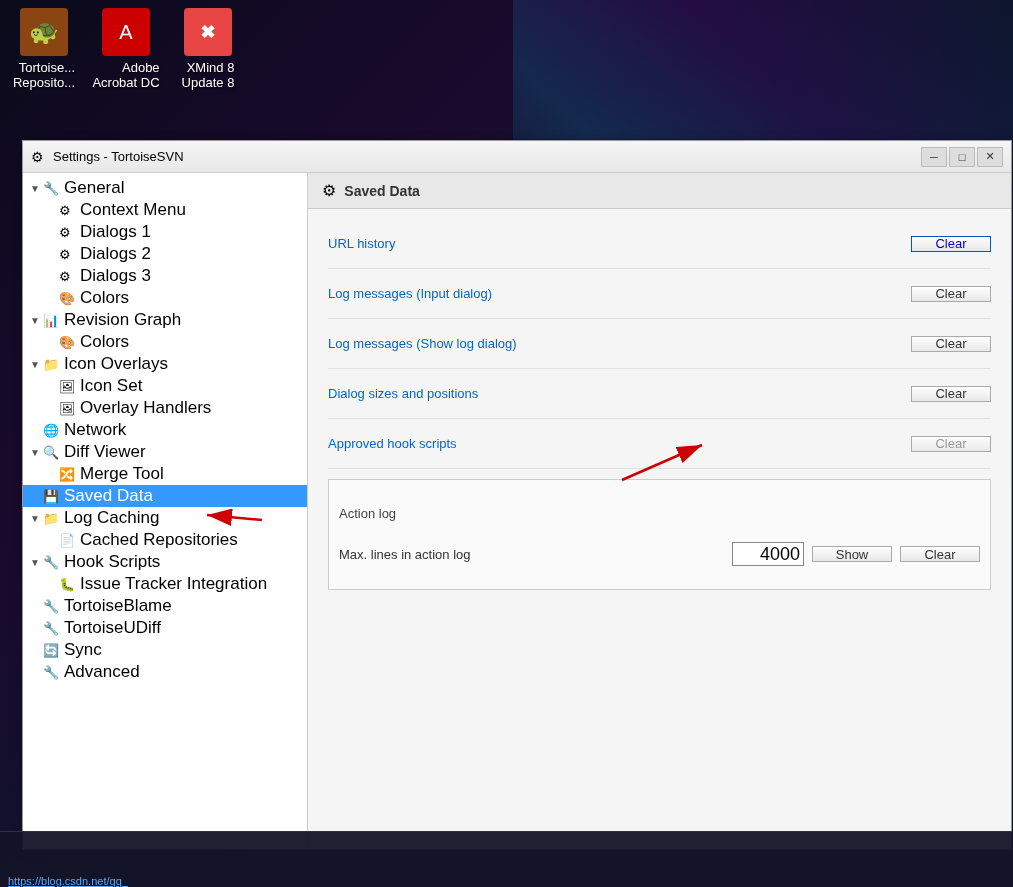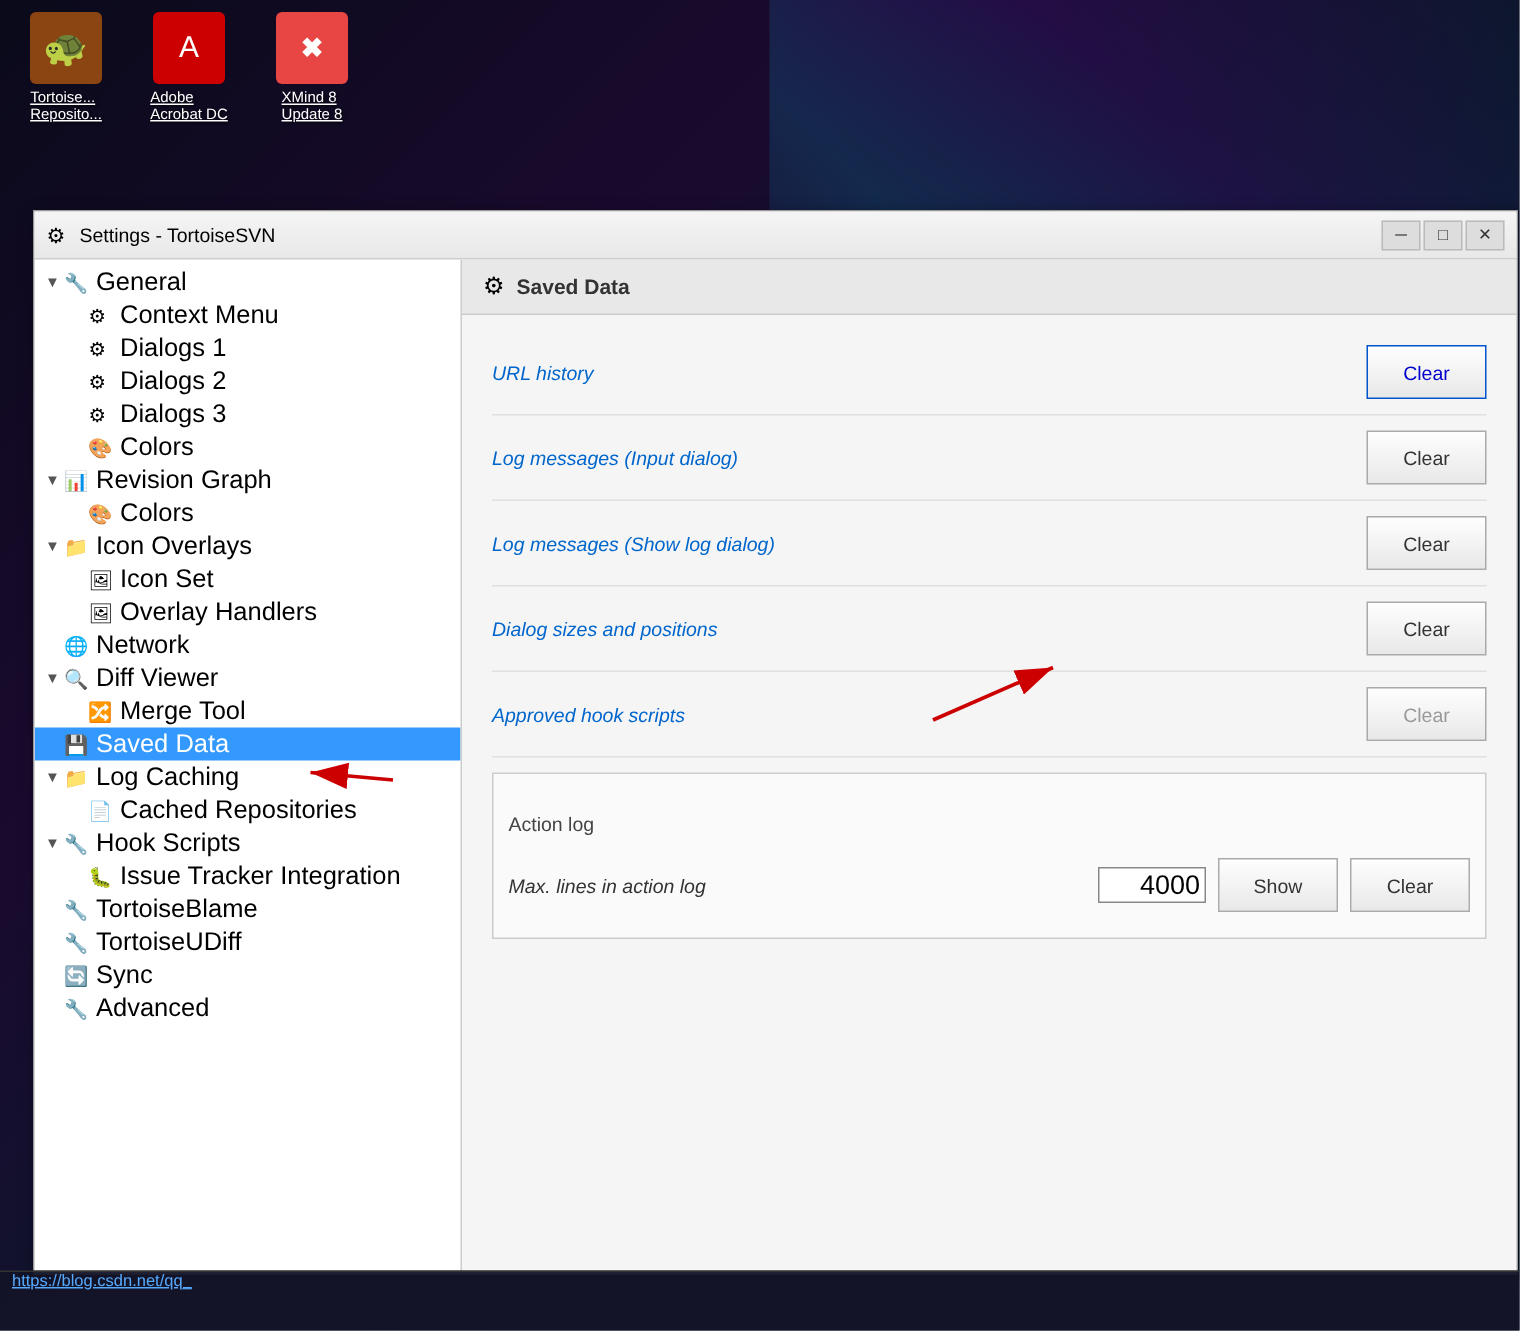--- a/index.html
+++ b/index.html
@@ -42,24 +42,23 @@
       width: 48px;
       height: 48px;
       border-radius: 4px;
       display: flex;
       align-items: center;
       justify-content: center;
       font-size: 24px;
     }
     .desktop-icon .icon-label {
       color: white;
-      font-size: 10px;
-      text-align: left;
+      font-size: 13px;
+      text-align: right;
       text-shadow: 1px 1px 2px rgba(0,0,0,0.8);
-      text-decoration: underline;
     }
     .icon-tortoise { background: #8B4513; }
     .icon-adobe { background: #c00; }
     .icon-xmind { background: #e84545; }
 
     
     .bg-effect {
       position: absolute;
       top: 0; right: 0;
       width: 500px;
@@ -203,30 +202,29 @@
       display: flex;
       align-items: center;
       padding: 10px 0;
       border-bottom: 1px solid #e0e0e0;
       min-height: 50px;
     }
     .setting-label {
       flex: 1;
       color: #0066cc;
       font-size: 13px;
-      font-style: italic;
     }
     .setting-actions {
       display: flex;
       gap: 8px;
       align-items: center;
     }
 
     .btn {
-      height: 36px;
+      height: 16px;
       min-width: 80px;
       padding: 0 12px;
       border: 1px solid #aaa;
       background: linear-gradient(to bottom, #fefefe, #e8e8e8);
       cursor: pointer;
       font-size: 13px;
       color: #333;
       display: flex;
       align-items: center;
       justify-content: center;
@@ -286,24 +284,24 @@
       font-size: 13px;
       color: #333;
     }
 
     
     .taskbar {
       position: absolute;
       bottom: 0;
       left: 0;
       right: 0;
-      height: 40px;
+      height: 56px;
       background: rgba(20,20,40,0.95);
       display: flex;
-      align-items: flex-start;
+      align-items: flex-end;
       padding: 0 8px;
       gap: 4px;
       border-top: 1px solid #333;
       z-index: 10;
     }
     .taskbar-link {
       color: #5af;
       font-size: 11px;
       text-decoration: underline;
       cursor: pointer;

